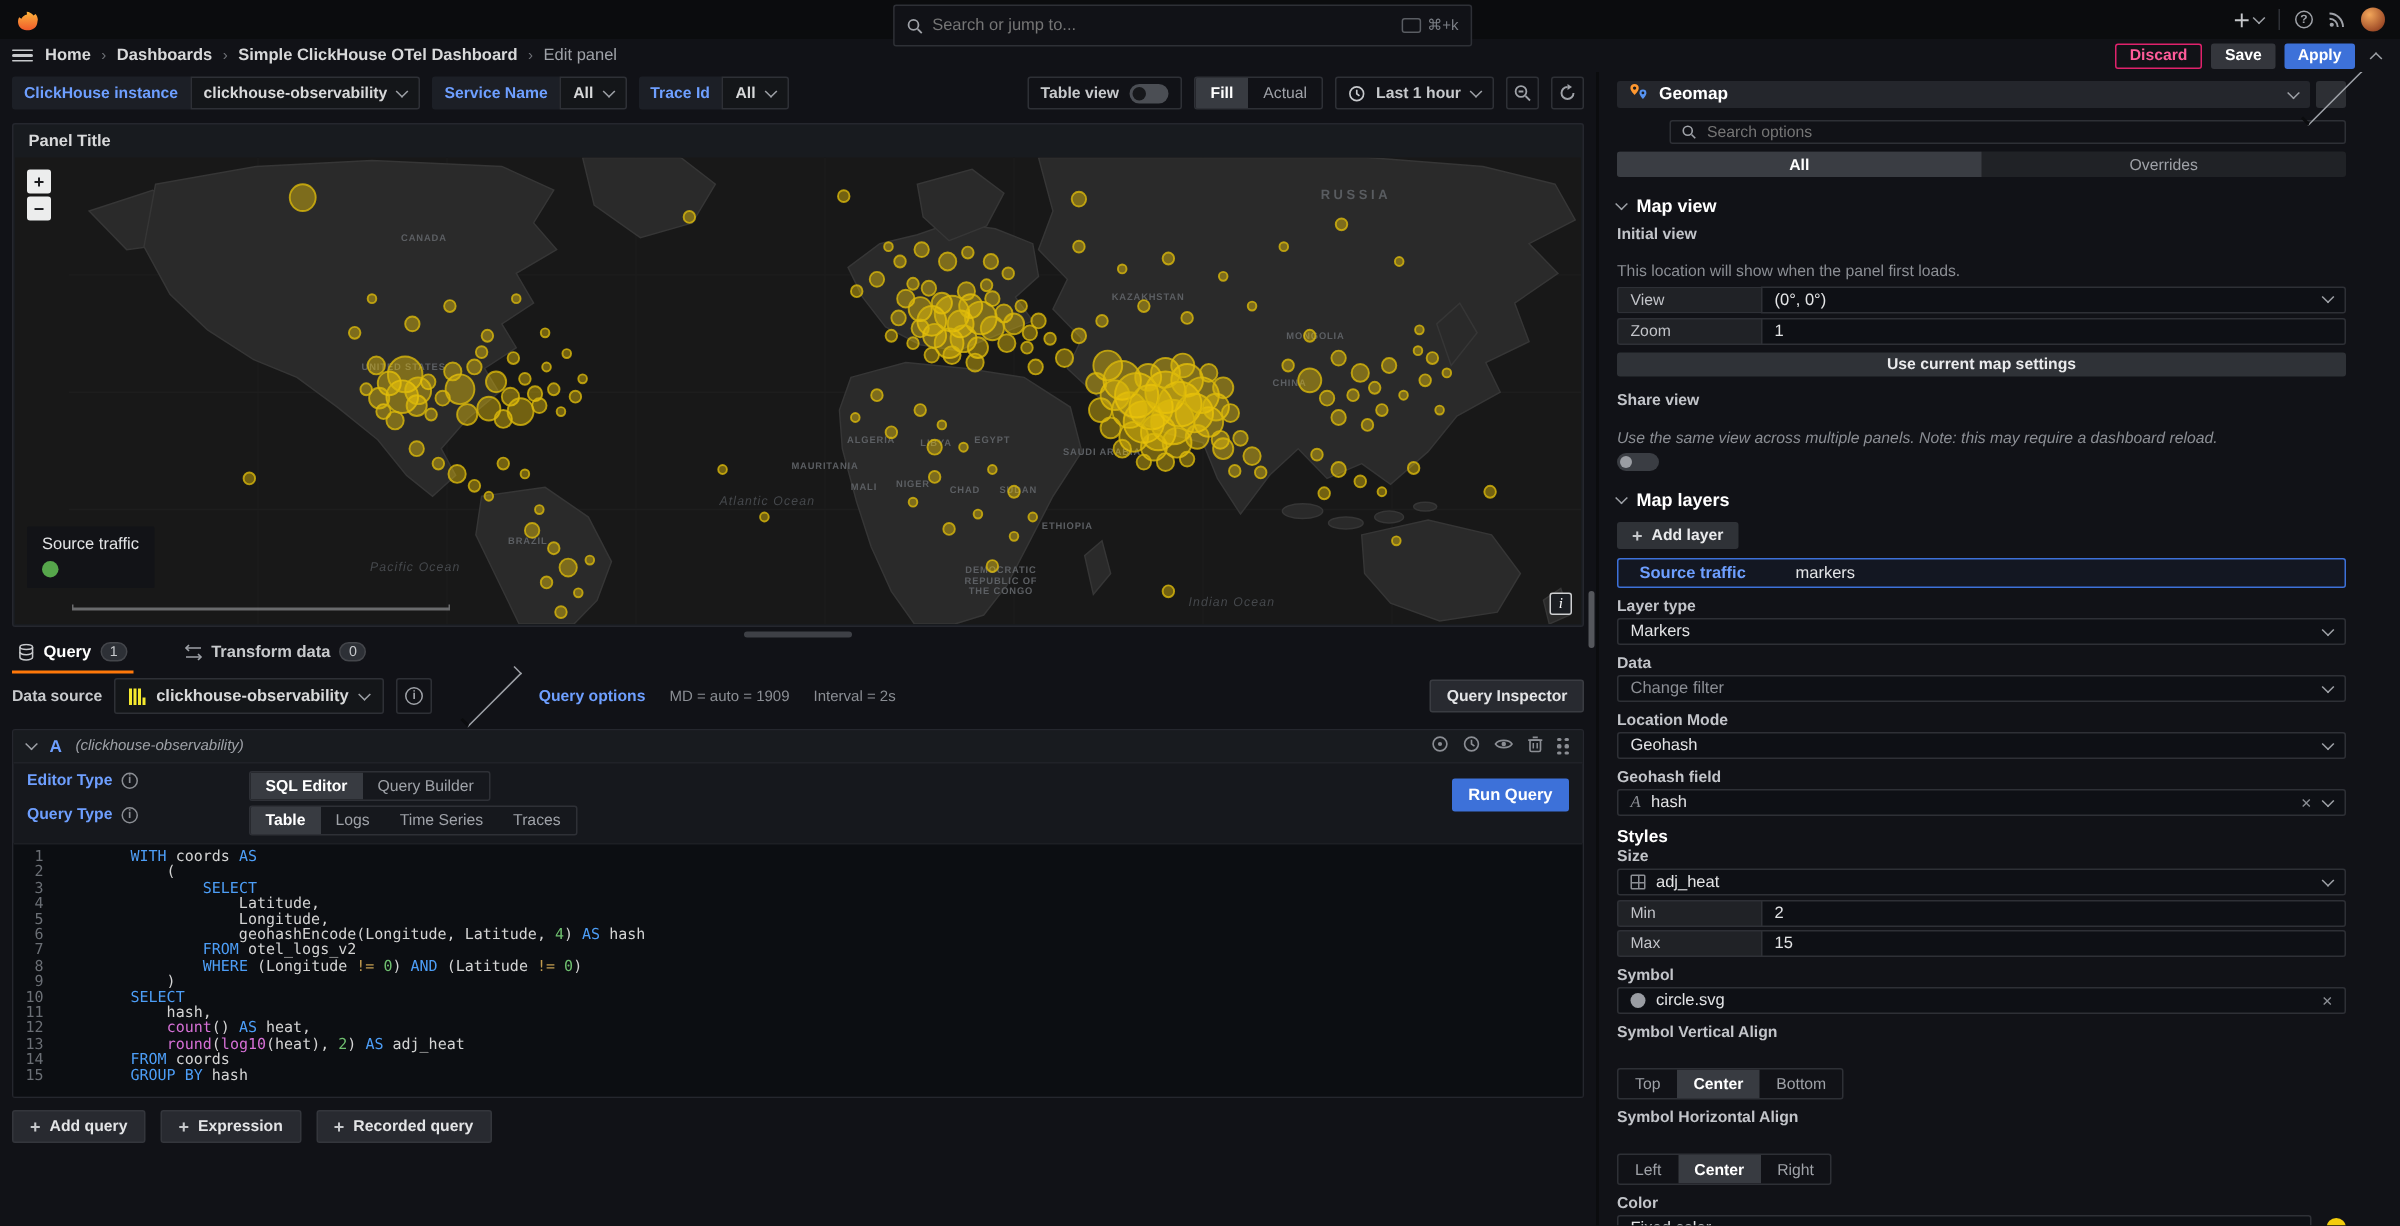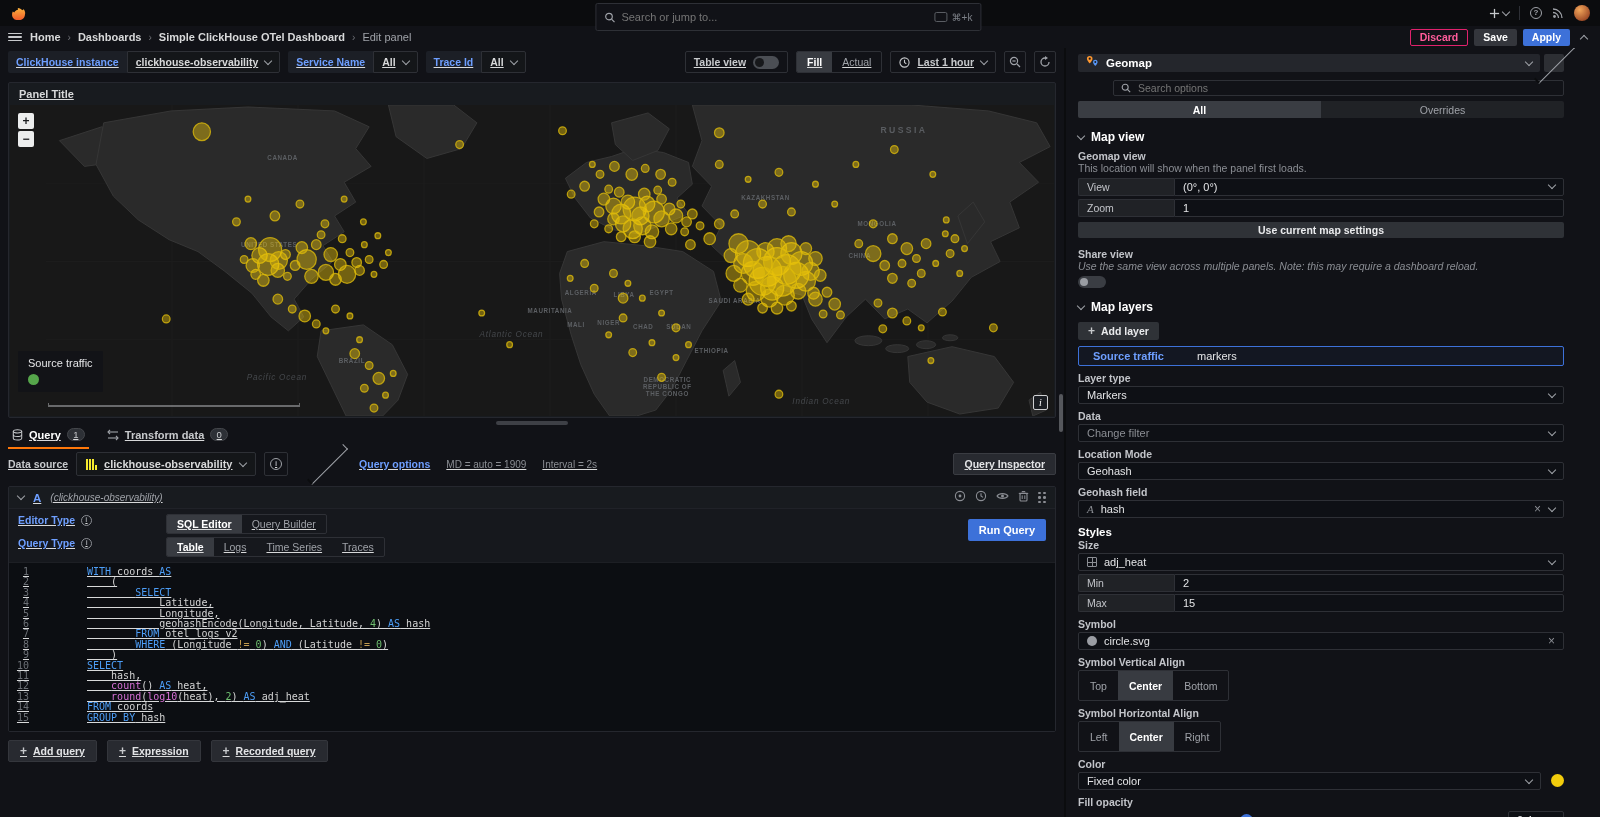--- a/index.html
+++ b/index.html
@@ -31,21 +31,21 @@
   .crumb-sep { color:#6e7076; font-size:10px; }
   .subnav-right { margin-left:auto; display:flex; align-items:center; gap:6px; }
   .btn { height:17px; border-radius:2px; font-size:10.5px; font-weight:600; display:inline-flex; align-items:center; padding:0 9px; cursor:pointer; border:0; font-family:inherit; }
   .btn-discard { background:transparent; border:1px solid #e0226c; color:#ff5c9a; }
   .btn-save { background:#34363c; color:#fff; }
   .btn-apply { background:#3d71d9; color:#fff; }
 
   .main { flex:1; display:flex; min-height:0; }
 
   
-  .left { width:1064px; flex:0 0 auto; display:flex; flex-direction:column; position:relative;text-decoration:underline; }
+  .left { width:1064px; flex:0 0 auto; display:flex; flex-direction:column; position:relative; }
   .varbar { height:28px; display:flex; align-items:center; padding:0 8px; gap:8px; flex:0 0 auto; }
   .var-pill { display:flex; align-items:center; height:22px; }
   .var-label { background:#1c1f26; color:#6e9fff; font-size:10.5px; font-weight:600; display:flex; align-items:center; height:100%; padding:0 8px; border-radius:2px 0 0 2px; }
   .var-value { border:1px solid #2e3036; background:#141619; color:#d8d9da; font-size:10.5px; font-weight:600; height:100%; display:flex; align-items:center; gap:7px; padding:0 8px; border-radius:0 2px 2px 0; cursor:pointer; }
   .chev { width:6px; height:6px; border-right:1.4px solid #9fa2a8; border-bottom:1.4px solid #9fa2a8; display:inline-block; transform:rotate(45deg); margin-top:-3px; }
   .chev.right { transform:rotate(-45deg); margin:0 0 0 0; }
   .chev.up { transform:rotate(225deg); margin-top:3px; }
   .viewbar-right { margin-left:auto; display:flex; align-items:center; gap:8px; }
   .ctl-group { display:flex; align-items:center; border:1px solid #2e3036; border-radius:2px; height:22px; padding:0 8px; gap:7px; font-size:10.5px; font-weight:600; color:#c7c9cc; cursor:pointer; }
   .seg-group { display:flex; align-items:center; border:1px solid #2e3036; border-radius:2px; height:22px; overflow:hidden; }
@@ -70,21 +70,21 @@
   .map-zoom b { width:16px; height:16px; background:#eceded; color:#1b1c1f; border-radius:2px; display:flex; align-items:center; justify-content:center; font-size:12px; cursor:pointer; }
   .legend { position:absolute; left:8px; bottom:24px; background:rgba(17,18,23,.78); padding:6px 10px 7px; border-radius:1px; }
   .legend-title { font-size:11px; color:#e3e4e6; }
   .legend-dot { width:11px; height:11px; border-radius:50%; background:#56a64b; margin-top:5px; }
   .scaleline { position:absolute; left:38px; bottom:9px; width:252px; height:4px; border-bottom:2px solid rgba(205,206,210,.45); border-left:1px solid rgba(205,206,210,.45); border-right:1px solid rgba(205,206,210,.45); }
   .attrib { position:absolute; right:6px; bottom:6px; width:15px; height:15px; background:#1b1e23; border:1px solid #cfd0d2; border-radius:2px; color:#fff; font-size:10px; font-family:"Liberation Serif", serif; font-style:italic; display:flex; align-items:center; justify-content:center; cursor:pointer; }
   .drag-handle { width:72px; height:4px; border-radius:2px; background:#3e4046; margin:3px auto 0; cursor:row-resize; flex:0 0 auto; }
   .left-scrollthumb { position:absolute; right:1px; top:346px; width:4px; height:38px; background:#55575c; border-radius:2px; }
 
   
-  .qtabs { height:24px; display:flex; align-items:flex-end; padding:0 8px; gap:14px; flex:0 0 auto; }
+  .qtabs { height:24px; display:flex; align-items:flex-end; padding:0 8px; gap:30px; flex:0 0 auto; }
   .qtab { display:flex; align-items:center; gap:6px; height:100%; padding:0 4px 3px; cursor:pointer; border-bottom:2px solid transparent; color:#c7c9cc; }
   .qtab.active { border-bottom-color:#ff780a; color:#fff; }
   .qtab-label { font-size:11px; font-weight:600; }
   .badge { min-width:18px; height:13px; border-radius:8px; background:#2d3036; border:1px solid #44464b; color:#c7c9cc; font-size:9.5px; display:inline-flex; align-items:center; justify-content:center; padding:0 5px; }
   .ds-row { margin:3px 8px 0; height:24px; display:flex; align-items:center; gap:8px; flex:0 0 auto; }
   .ds-label { font-size:10.5px; font-weight:600; color:#c7c9cc; }
   .ds-select { height:24px; border:1px solid #2e3036; background:#141619; border-radius:2px; display:flex; align-items:center; gap:7px; padding:0 9px; font-size:11px; font-weight:600; cursor:pointer; min-width:180px; }
   .ch-logo { display:inline-flex; align-items:flex-end; gap:1px; height:11px; }
   .ch-logo i { width:2px; background:#f5e92e; display:block; }
   .qo-left { display:flex; align-items:center; gap:6px; margin-left:6px; }
@@ -121,42 +121,42 @@
   .opt-collapse { width:20px; height:18px; background:#2d2f34; border-radius:2px; display:flex; align-items:center; justify-content:center; cursor:pointer; }
   .opt-search { margin-top:8px; height:16px; border:1px solid #2e3036; border-radius:2px; display:flex; align-items:center; gap:7px; padding:0 7px;margin-left:35px; }
   .opt-search input { flex:1; background:transparent; border:0; outline:none; color:#9fa2a8; font-size:10.5px; font-family:inherit; }
   .opt-tabs { margin-top:5px; height:17px; display:flex; background:#202226; border-radius:2px; overflow:hidden; }
   .opt-tab { flex:1; display:flex; align-items:center; justify-content:center; font-size:10.5px; color:#9fa2a8; cursor:pointer; }
   .opt-tab.active { background:#3a3d43; color:#fff; font-weight:700; }
   .sec-head { margin-top:12px; display:flex; align-items:center; gap:7px; cursor:pointer; }
   .sec-head .chev { border-color:#9fa2a8; }
   .sec-title { font-size:12px; font-weight:700; color:#fff; }
   .f-label { margin-top:6px; font-size:10.5px; font-weight:600; color:#c2c4c9; }
-  .f-desc { font-size:10.5px; color:#8b8e94; line-height:11.5px; margin-top:1px; }
+  .f-desc { font-size:10.5px; color:#8b8e94; line-height:11.5px; margin-top:14px; }
   .inline-row { display:flex; height:18px; margin-top:3px; }
   .inline-label { width:96px; background:#202226; border:1px solid #2e3036; border-right:0; border-radius:2px 0 0 2px; display:flex; align-items:center; padding:0 8px; font-size:10.5px; color:#c2c4c9; }
   .inline-value { flex:1; border:1px solid #2e3036; background:#0e1015; border-radius:0 2px 2px 0; display:flex; align-items:center; padding:0 8px; font-size:11px; color:#e3e4e6; gap:8px; }
   .inline-value .chev { margin-left:auto; }
   .wide-btn { margin-top:5px; height:16px; background:#2f3237; border-radius:2px; display:flex; align-items:center; justify-content:center; font-size:10.5px; font-weight:600; color:#e9eaec; cursor:pointer; }
   .toggle { margin-top:4px; width:28px; height:12px; border-radius:7px; background:#3a3d43; position:relative; cursor:pointer; }
   .toggle i { position:absolute; left:2px; top:2px; width:8px; height:8px; border-radius:50%; background:#9a9da3; }
   .addlayer-btn { margin-top:8px; display:inline-flex; align-items:center; gap:6px; height:18px; background:#2f3237; border-radius:2px; padding:0 10px; font-size:10.5px; font-weight:600; color:#e9eaec; cursor:pointer; }
   .layer-row { margin-top:6px; height:20px; border:1px solid #3d71d9; background:#131722; border-radius:2px; display:flex; align-items:center; cursor:pointer; }
   .layer-name { width:118px; padding-left:14px; color:#6e9fff; font-weight:700; font-size:11px; }
   .layer-kind { color:#e3e4e6; font-size:11px; }
   .sel { margin-top:2px; height:18px; border:1px solid #2e3036; background:#0e1015; border-radius:2px; display:flex; align-items:center; gap:7px; padding:0 8px; font-size:11px; color:#e3e4e6; cursor:pointer; }
   .sel .right-icons { margin-left:auto; display:flex; align-items:center; gap:8px; color:#8b8e94; }
   .sel .placeholder { color:#8b8e94; }
   .x-icon { font-size:12px; color:#8b8e94; line-height:1; cursor:pointer; }
   .field-A { font-family:"Liberation Serif", serif; font-style:italic; color:#8b8e94; font-size:11px; }
   .grid-ico { width:10px; height:10px; border:1px solid #8b8e94; border-radius:1px; position:relative; }
   .grid-ico:before { content:""; position:absolute; left:50%; top:0; bottom:0; width:1px; background:#8b8e94; }
   .grid-ico:after { content:""; position:absolute; top:50%; left:0; right:0; height:1px; background:#8b8e94; }
   .circle-ico { width:10px; height:10px; border-radius:50%; background:#9a9da3; }
-  .opt-seg { margin-top:2px; display:inline-flex; border:1px solid #2e3036; border-radius:2px; overflow:hidden; height:31px; }
+  .opt-seg { margin-top:18px; display:inline-flex; border:1px solid #2e3036; border-radius:2px; overflow:hidden; height:21px; }
   .opt-seg .seg { font-size:10.5px; padding:0 11px; }
   .color-row { display:flex; align-items:center; gap:10px; }
   .color-row .sel { flex:1; }
   .swatch { width:13px; height:13px; border-radius:50%; background:#f2cc0c; flex:0 0 auto; cursor:pointer; }
   .slider-row { display:flex; align-items:center; gap:10px; margin-top:3px; }
   .slider { flex:1; position:relative; height:14px; cursor:pointer; }
   .slider .track { position:absolute; top:6px; left:0; right:0; height:3px; border-radius:2px; background:#46494f; }
   .slider .fillpart { position:absolute; top:6px; left:0; width:40%; height:3px; border-radius:2px; background:#3d71d9; }
   .slider .dot-l, .slider .dot-r { position:absolute; top:5px; width:5px; height:5px; border-radius:50%; background:#c7c9cc; }
   .slider .dot-l { left:0; } .slider .dot-r { right:0; }
@@ -760,21 +760,21 @@
       <div class="opt-tabs">
         <span class="opt-tab active">All</span>
         <span class="opt-tab">Overrides</span>
       </div>
 
       
       <div class="sec-head">
         <span class="chev"></span>
         <span class="sec-title">Map view</span>
       </div>
-      <div class="f-label">Geomap view</div>
+      <div class="f-label">Initial view</div>
       <div class="f-desc">This location will show when the panel first loads.</div>
       <div class="inline-row">
         <span class="inline-label">View</span>
         <span class="inline-value">
             <span>(0°, 0°)</span>
             <span class="chev"></span>
           </span>
       </div>
       <div class="inline-row">
         <span class="inline-label">Zoom</span>

